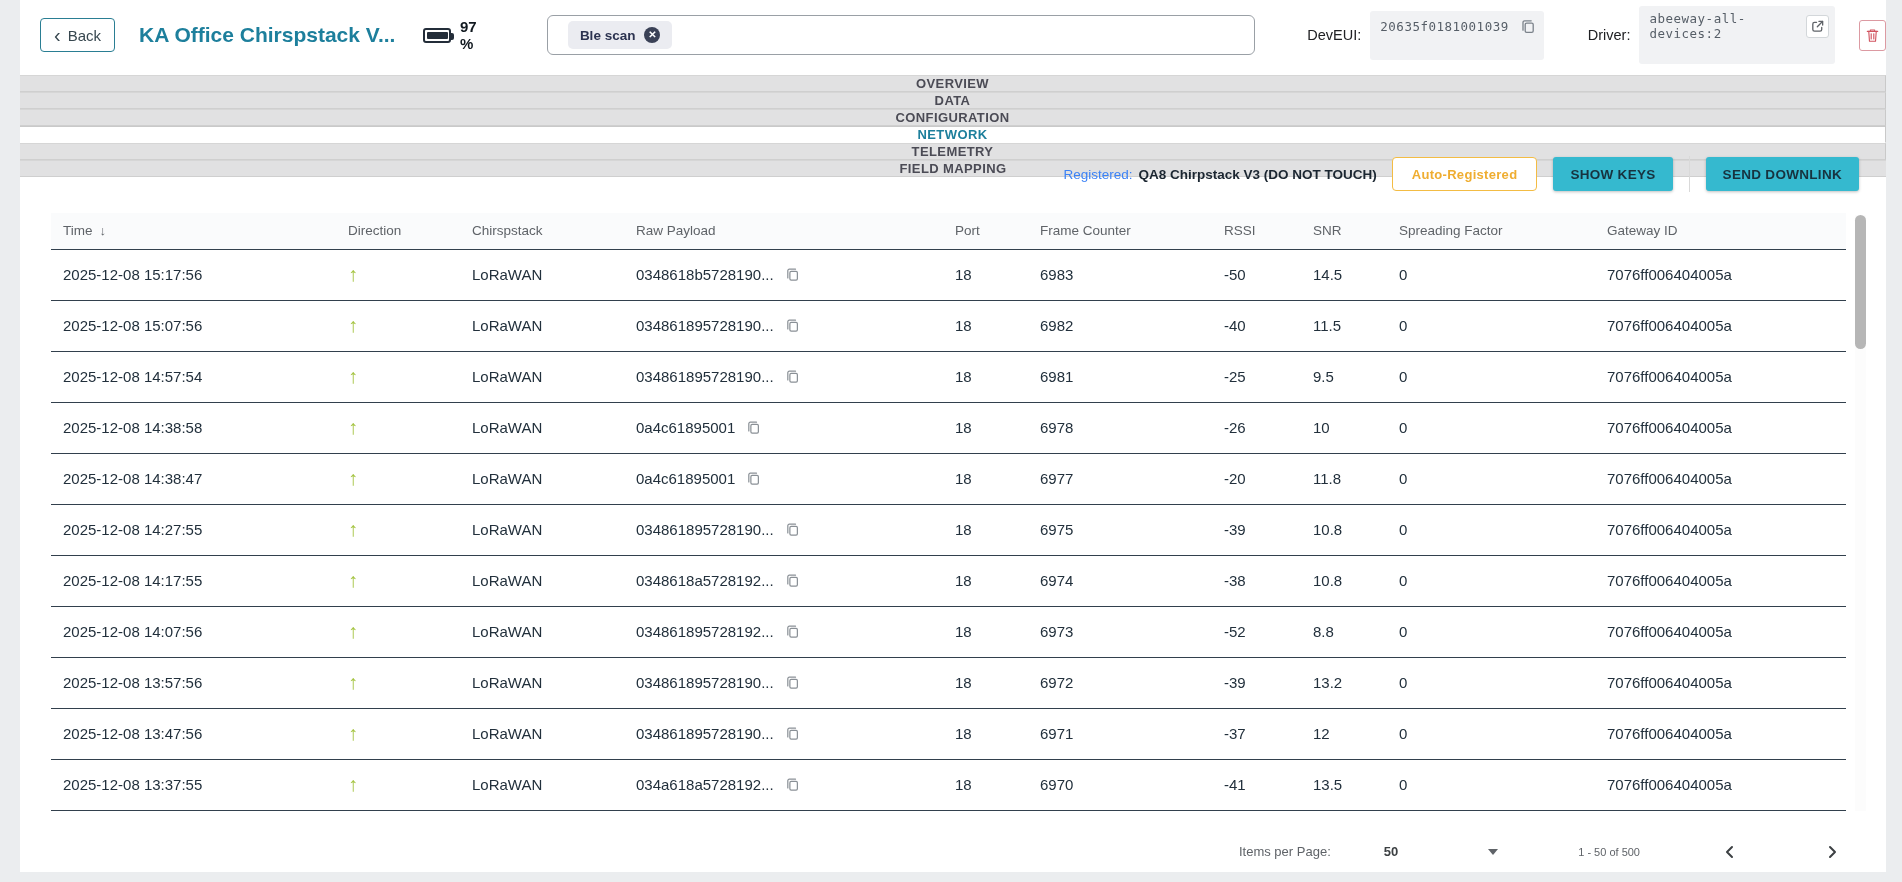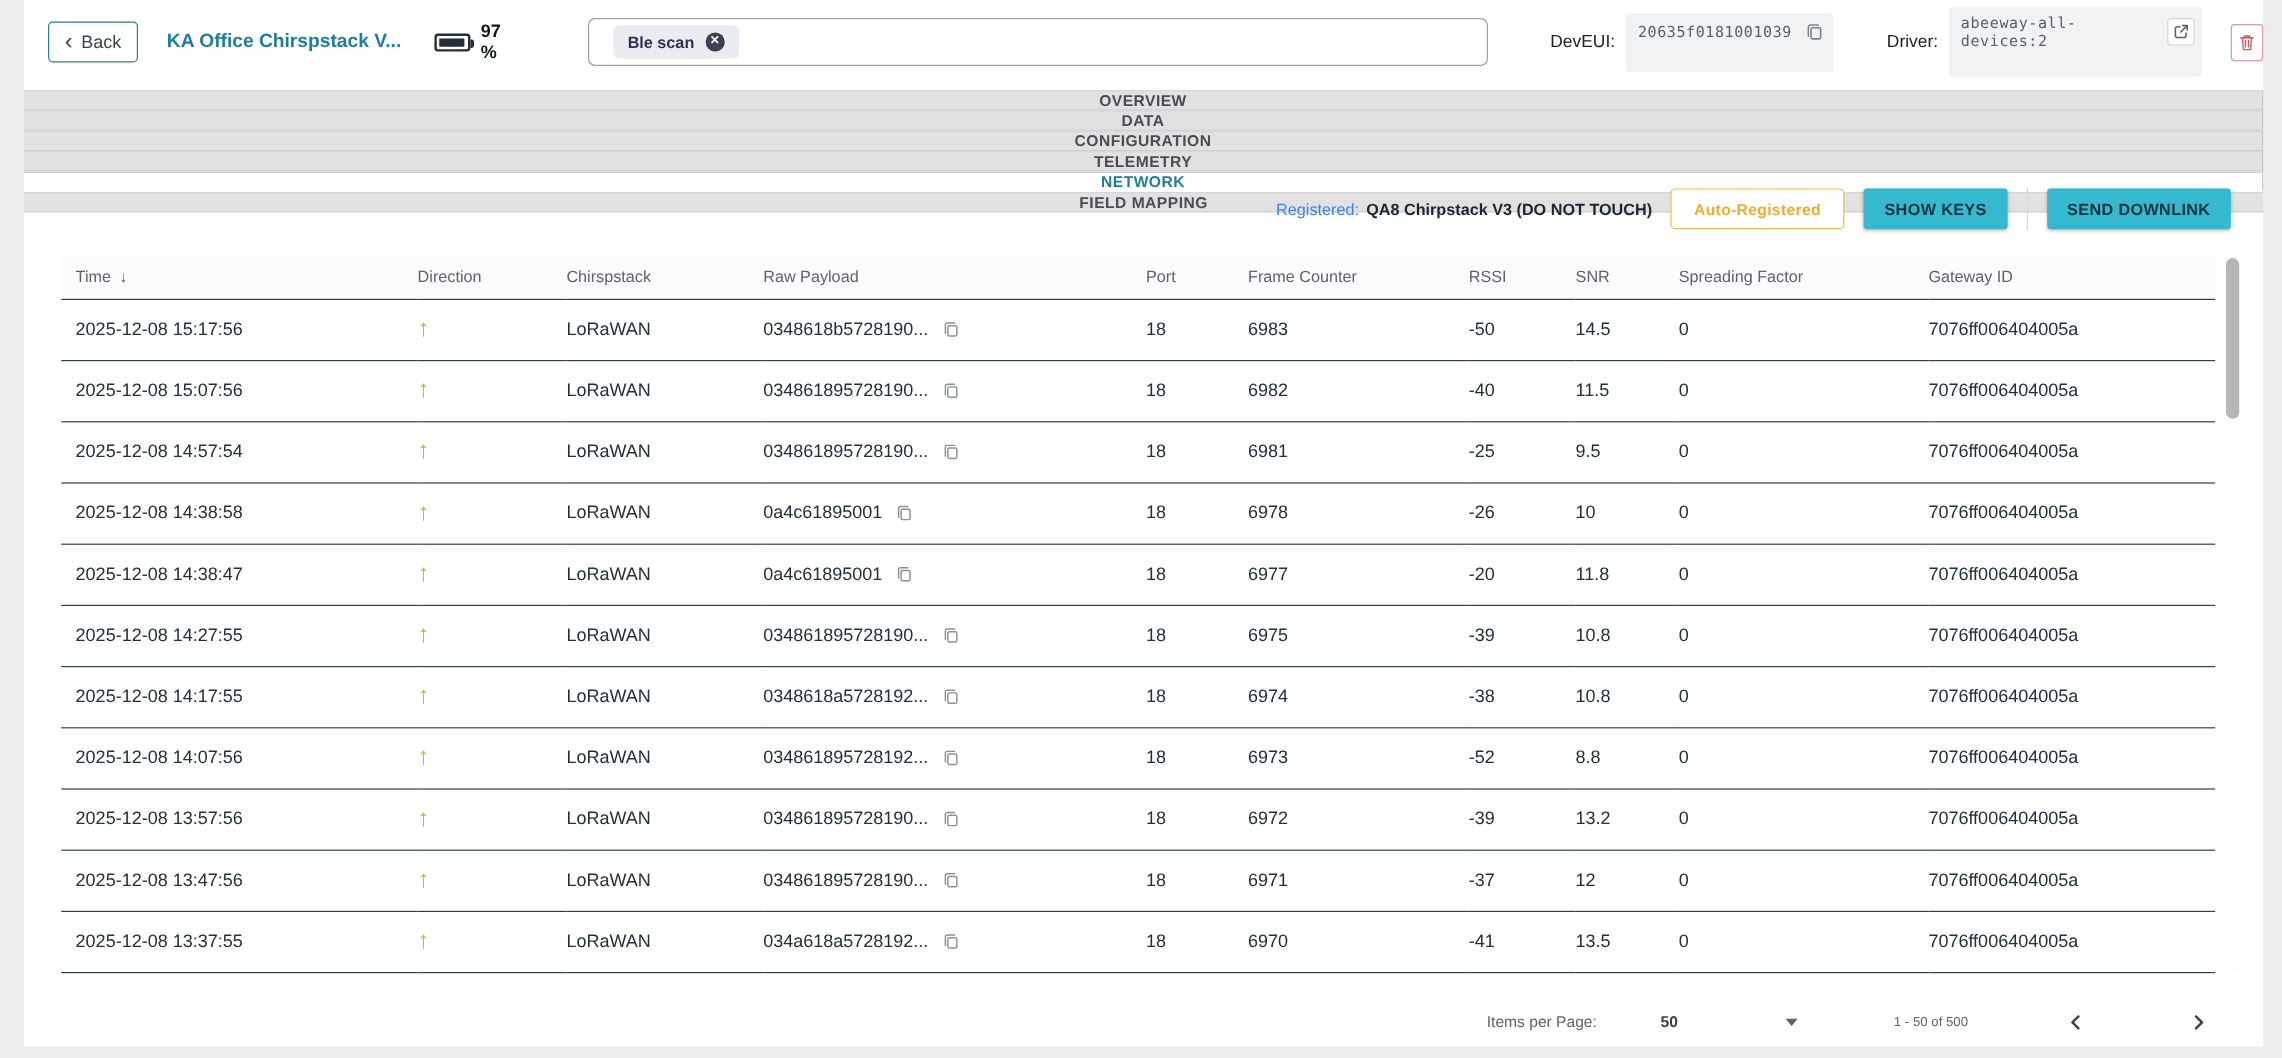--- a/index.html
+++ b/index.html
@@ -11,21 +11,21 @@
   .card { position:absolute; left:20px; top:0; width:1866px; height:872px; background:#ffffff; }
 
   
   .hdr { display:flex; align-items:center; height:70px; }
   .back-btn {
     margin-left:20px; height:34px; padding:0 13px; background:#fff;
     border:1px solid #2a7e93; border-radius:4px; display:flex; align-items:center; gap:7px;
     font-size:15px; color:#37474f; cursor:pointer; font-family:inherit;
   }
   .back-btn .chev { font-size:20px; line-height:14px; color:#37474f; }
-  .title { margin-left:24px; font-size:16px; font-weight:700; color:#1d7f9c; white-space:nowrap; }
+  .title { margin-left:24px; font-size:21px; font-weight:700; color:#1d7f9c; white-space:nowrap; }
   .batt-wrap { margin-left:28px; display:flex; align-items:center; gap:9px; }
   .batt { position:relative; width:30px; height:15px; border:2px solid #232d39; border-radius:3px; }
   .batt .fill { position:absolute; left:2px; top:2px; bottom:2px; width:21px; background:#232d39; border-radius:1px; }
   .batt .tip { position:absolute; right:-5px; top:3px; width:3px; height:7px; background:#232d39; border-radius:0 2px 2px 0; }
   .batt-text { font-size:15px; font-weight:700; color:#10181f; }
   .search {
     margin-left:56px; width:765px; height:40px; border:1px solid #9aa0a6; border-radius:6px;
     background:#fff; display:flex; align-items:center; padding:0 20px; gap:8px;
   }
   .chip {
@@ -169,26 +169,26 @@
       </div>
 
     <div class="tab">
         <span>DATA</span>
       </div>
 
     <div class="tab">
         <span>CONFIGURATION</span>
       </div>
 
+    <div class="tab active">
+        <span>NETWORK</span>
+      </div>
+
     <div class="tab">
         <span>TELEMETRY</span>
-      </div>
-
-    <div class="tab active">
-        <span>NETWORK</span>
       </div>
 
     <div class="tab">
         <span>FIELD MAPPING</span>
       </div>
   </div>
 
   <div class="content">
 
     <div class="reg-row">

